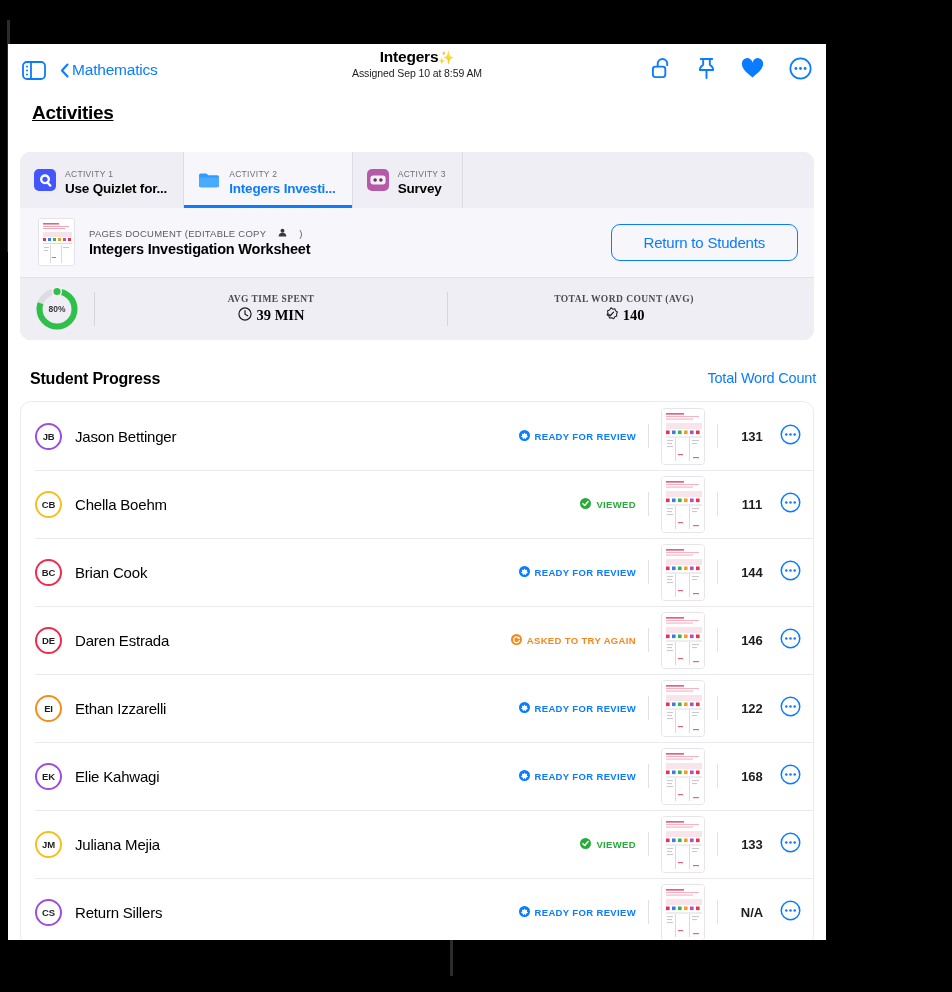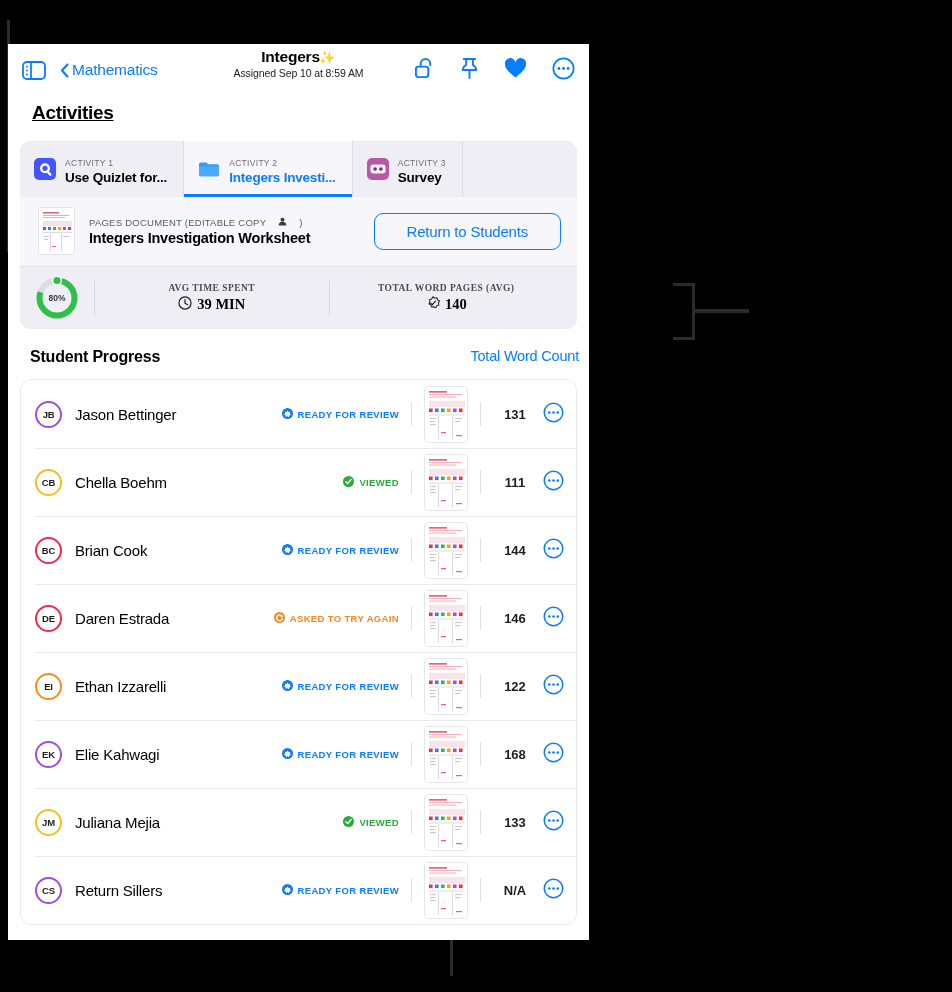--- a/index.html
+++ b/index.html
@@ -17,21 +17,21 @@
   #callout-left-h  { left: 7px;  top: 249px; width: 78px; height: 3px; }
   #callout-right-v { left: 692px; top: 283px; width: 3px; height: 57px; }
   #callout-right-t { left: 673px; top: 283px; width: 22px; height: 3px; }
   #callout-right-b { left: 673px; top: 337px; width: 22px; height: 3px; }
   #callout-right-h { left: 692px; top: 309px; width: 57px; height: 4px; }
   #callout-bottom  { left: 450px; top: 908px; width: 3px; height: 68px; }
 
   
   #screen {
     position: absolute; left: 8px; top: 44px;
-    width: 581px; height: 896px;
+    width: 818px; height: 896px;
     background: #ffffff;
     overflow: hidden;
   }
 
   
   #navbar {
     position: relative; height: 52px; background: #ffffff;
     display: flex; align-items: center; padding: 0 14px;
   }
   .nav-left { display: flex; align-items: center; gap: 14px; }
@@ -57,21 +57,21 @@
   }
   .nav-icon { cursor: pointer; display: block; }
 
   
   .section-title {
     font-size: 19px; font-weight: bold; color: #000;
     padding: 6px 24px 12px 24px; letter-spacing: -0.3px; text-decoration: underline;
   }
 
   #activity-card {
-    margin: 5px 12px; border-radius: 11px;
+    margin: 16px 12px; border-radius: 11px;
     background: #e5e5e5; overflow: hidden;
   }
   #tabs { display: flex; height: 56px; background: #efeef5; }
   .tab {
     display: flex; align-items: center; gap: 9px;
     padding: 0 16px 0 14px; cursor: pointer; position: relative;
     border-right: 1px solid #dddbe4;
   }
   .tab.active { background: #f7f6fa; }
   .tab.active::after {
@@ -355,21 +355,21 @@
                 <polyline points="7.5,3.8 7.5,7.8 10.4,9.4" fill="none" stroke="#1d1d1f" stroke-width="1.3" stroke-linecap="round" stroke-linejoin="round"></polyline>
               </svg>
             </span>
             <span>39 MIN</span>
           </div>
         </span>
 
         <span class="stat-divider"></span>
 
         <span class="stat-block">
-          <div class="stat-label">TOTAL WORD PAGES (AVG)</div>
+          <div class="stat-label">TOTAL WORD COUNT (AVG)</div>
           <div class="stat-value">
             <span>
               <svg viewBox="0 0 15 15" width="14" height="14">
                 <path d="M7.5 0.8 l1.8 1.5 2.3-0.4 0.8 2.2 2.0 1.2 -1.0 2.1 0.4 2.3 -2.2 0.8 -1.2 2.0 -2.1-1.0 -2.3 0.4 -0.8-2.2 -2.0-1.2 1.0-2.1 -0.4-2.3 2.2-0.8 Z" fill="none" stroke="#1d1d1f" stroke-width="1.1" stroke-linejoin="round"></path>
                 <polyline points="4.9,7.6 6.7,9.4 10.2,5.5" fill="none" stroke="#1d1d1f" stroke-width="1.3" stroke-linecap="round" stroke-linejoin="round"></polyline>
               </svg>
             </span>
             <span>140</span>
           </div>
         </span>

